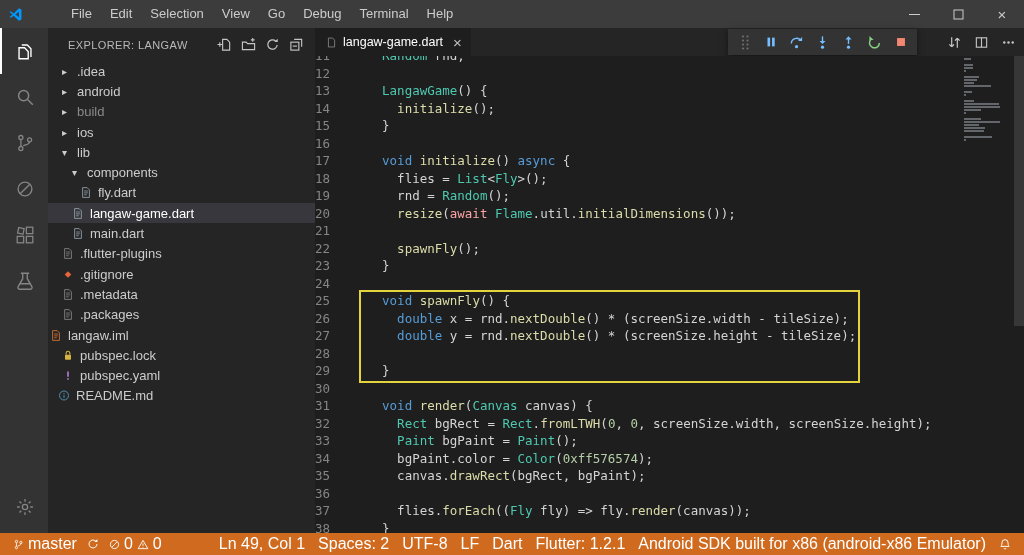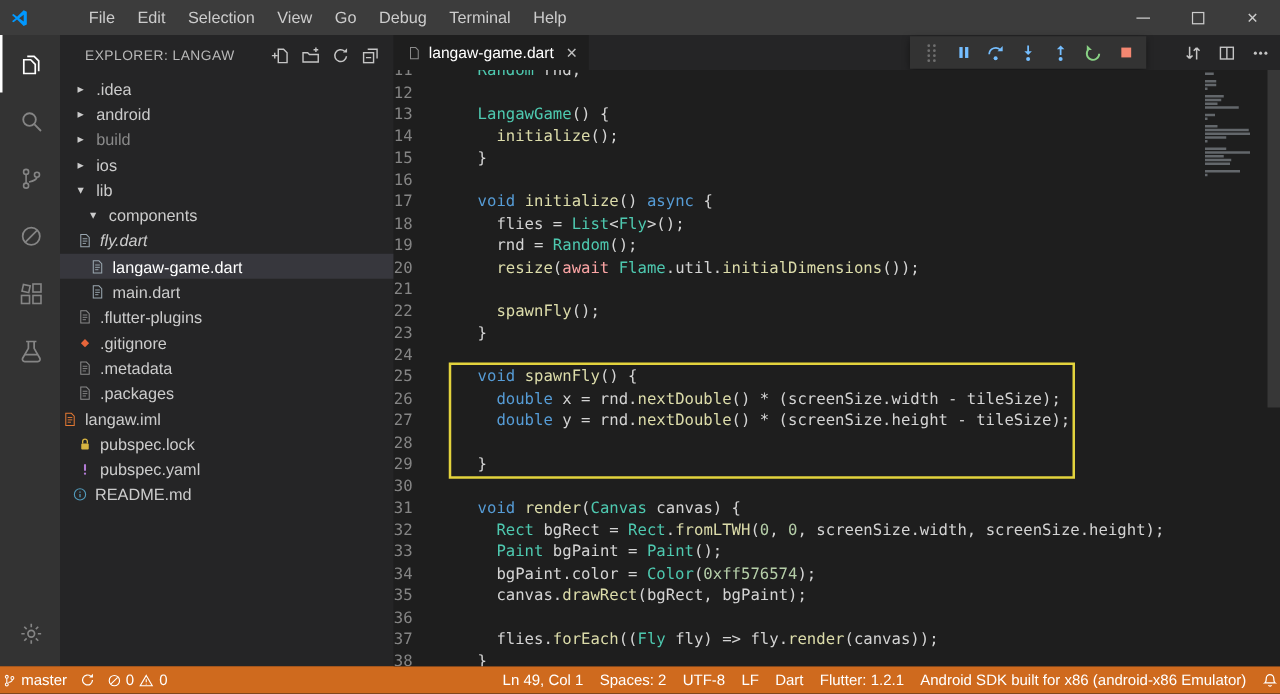--- a/index.html
+++ b/index.html
@@ -54,21 +54,21 @@
   .ln{flex:0 0 37px;width:37px;text-align:left;color:#858585;}
   .lt{padding-left:15px;}
   .tok-kw{color:#569cd6}.tok-ctl{color:#fca5a5}.tok-typ{color:#4ec9b0}
   .tok-fn{color:#dcdcaa}.tok-num{color:#b5cea8}.tok-pl{color:#d4d4d4}
   .highlight-box{position:absolute;left:44px;top:234px;width:501px;height:93px;border:2px solid #e3d33d;pointer-events:none;}
   .minimap{position:absolute;right:16px;top:2px;width:44px;}
   .mm-line{height:2px;margin-bottom:1px;background:rgba(195,205,215,.42);}
   .scroll-thumb{position:absolute;right:0;top:0;width:10px;height:270px;background:rgba(121,121,121,.28);}
 
   
-  .statusbar{flex:0 0 22px;background:#cf6a1e;color:#ffffff;display:flex;align-items:center;font-size:12px;padding:0 2px;}
+  .statusbar{flex:0 0 22px;background:#cf6a1e;color:#ffffff;display:flex;align-items:center;font-size:16px;padding:0 13px;}
   .sb-left{display:flex;align-items:center;gap:10px;}
   .sb-right{margin-left:auto;display:flex;align-items:center;gap:13px;}
   .sb-item{display:flex;align-items:center;gap:4px;white-space:nowrap;}
   svg{display:block;}
 </style>
 </head>
 <body>
 
 <div id="app">
 
@@ -231,21 +231,21 @@
             <span class="tlabel">ios</span>
           </div>
           <div class="tree-row" style="padding-left: 14px;">
             <span class="chev">▾</span>
             <span class="tlabel">lib</span>
           </div>
           <div class="tree-row" style="padding-left: 24px;">
             <span class="chev">▾</span>
             <span class="tlabel">components</span>
           </div>
-          <div class="tree-row" style="padding-left: 14px; font-style: italic;">
+          <div class="tree-row" style="padding-left: 32px;">
             <span class="ficon">
               <svg width="12" height="13" viewBox="0 0 16 16">
                 <path d="M3.5 1.5h6l3 3v10h-9z" fill="none" stroke="#9aa7b0" stroke-width="1.1"></path>
                 <path d="M5.5 6h5M5.5 8.5h5M5.5 11h3.5" stroke="#9aa7b0" stroke-width="1"></path>
               </svg>
             </span>
             <span class="tlabel">fly.dart</span>
           </div>
           <div class="tree-row selected" style="padding-left: 24px;">
             <span class="ficon">

